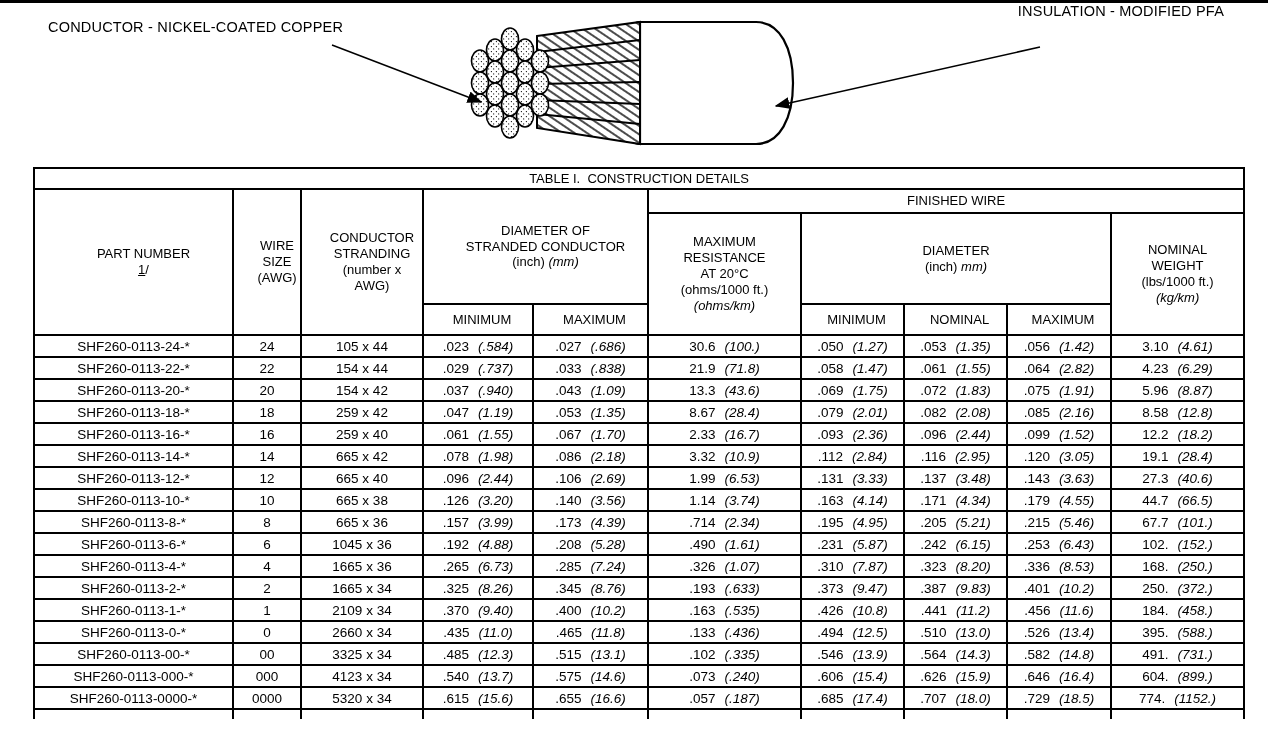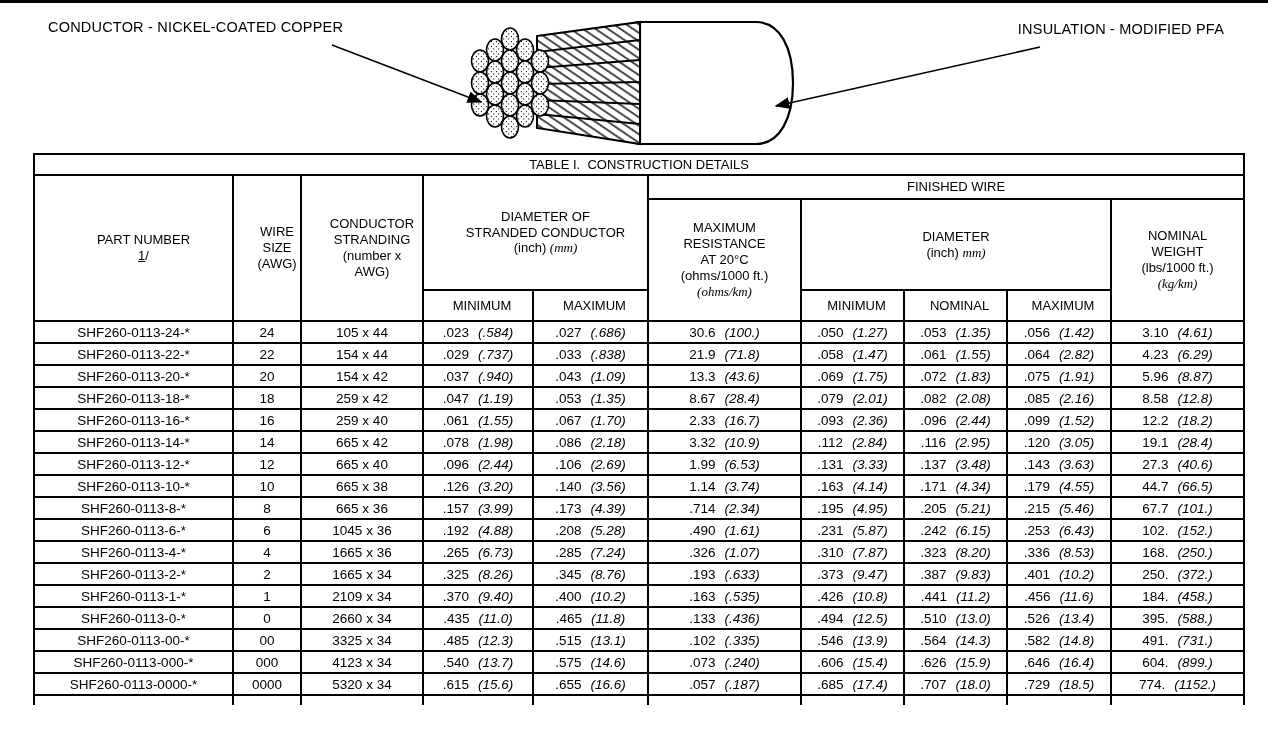--- a/index.html
+++ b/index.html
@@ -3,38 +3,38 @@
 <meta charset="utf-8">
 <style>
   html,body{margin:0;padding:0;}
   body{
     width:1268px;height:730px;background:#fff;position:relative;overflow:hidden;
     font-family:"Liberation Sans", sans-serif;color:#000;
   }
   .top-line{position:absolute;left:0;top:0;width:1268px;height:3px;background:#000;}
   .diagram-label{position:absolute;font-size:14.5px;letter-spacing:.2px;white-space:nowrap;}
   #lbl-conductor{left:48px;top:19px;}
-  #lbl-insulation{right:44px;top:21px;}
+  #lbl-insulation{right:44px;top:3px;}
   svg.diagram{position:absolute;left:0;top:0;}
 
   table.spec{
-    position:absolute;left:33px;top:153px;width:1210px;
+    position:absolute;left:33px;top:167px;width:1210px;
     border-collapse:collapse;table-layout:fixed;
   }
   table.spec td, table.spec th{
     border:2px solid #000;padding:0;text-align:center;vertical-align:middle;
     font-weight:normal;color:#000;
   }
   tr.tbl-title-row td{height:19px;font-size:13px;white-space:pre;}
   thead th{font-size:13px;line-height:1.22;}
   tr.row-b th{height:22px;padding-left:20px;}
   tr.row-c th{height:89px;}
   tr.row-d th{height:29px;padding-left:8px;}
   .ml{white-space:pre-line;}
-  .it{font-style:italic;font-family:Liberation Serif, serif;}
+  .it{font-style:italic;}
   .u{text-decoration:underline;}
   tbody td{height:20px;font-size:13.5px;}
   td.pair .m{font-style:italic;margin-left:9px;}
   tr.stub td{border-bottom:none;height:9px;}
 </style>
 </head>
 <body>
 
 <div class="top-line"></div>
 

